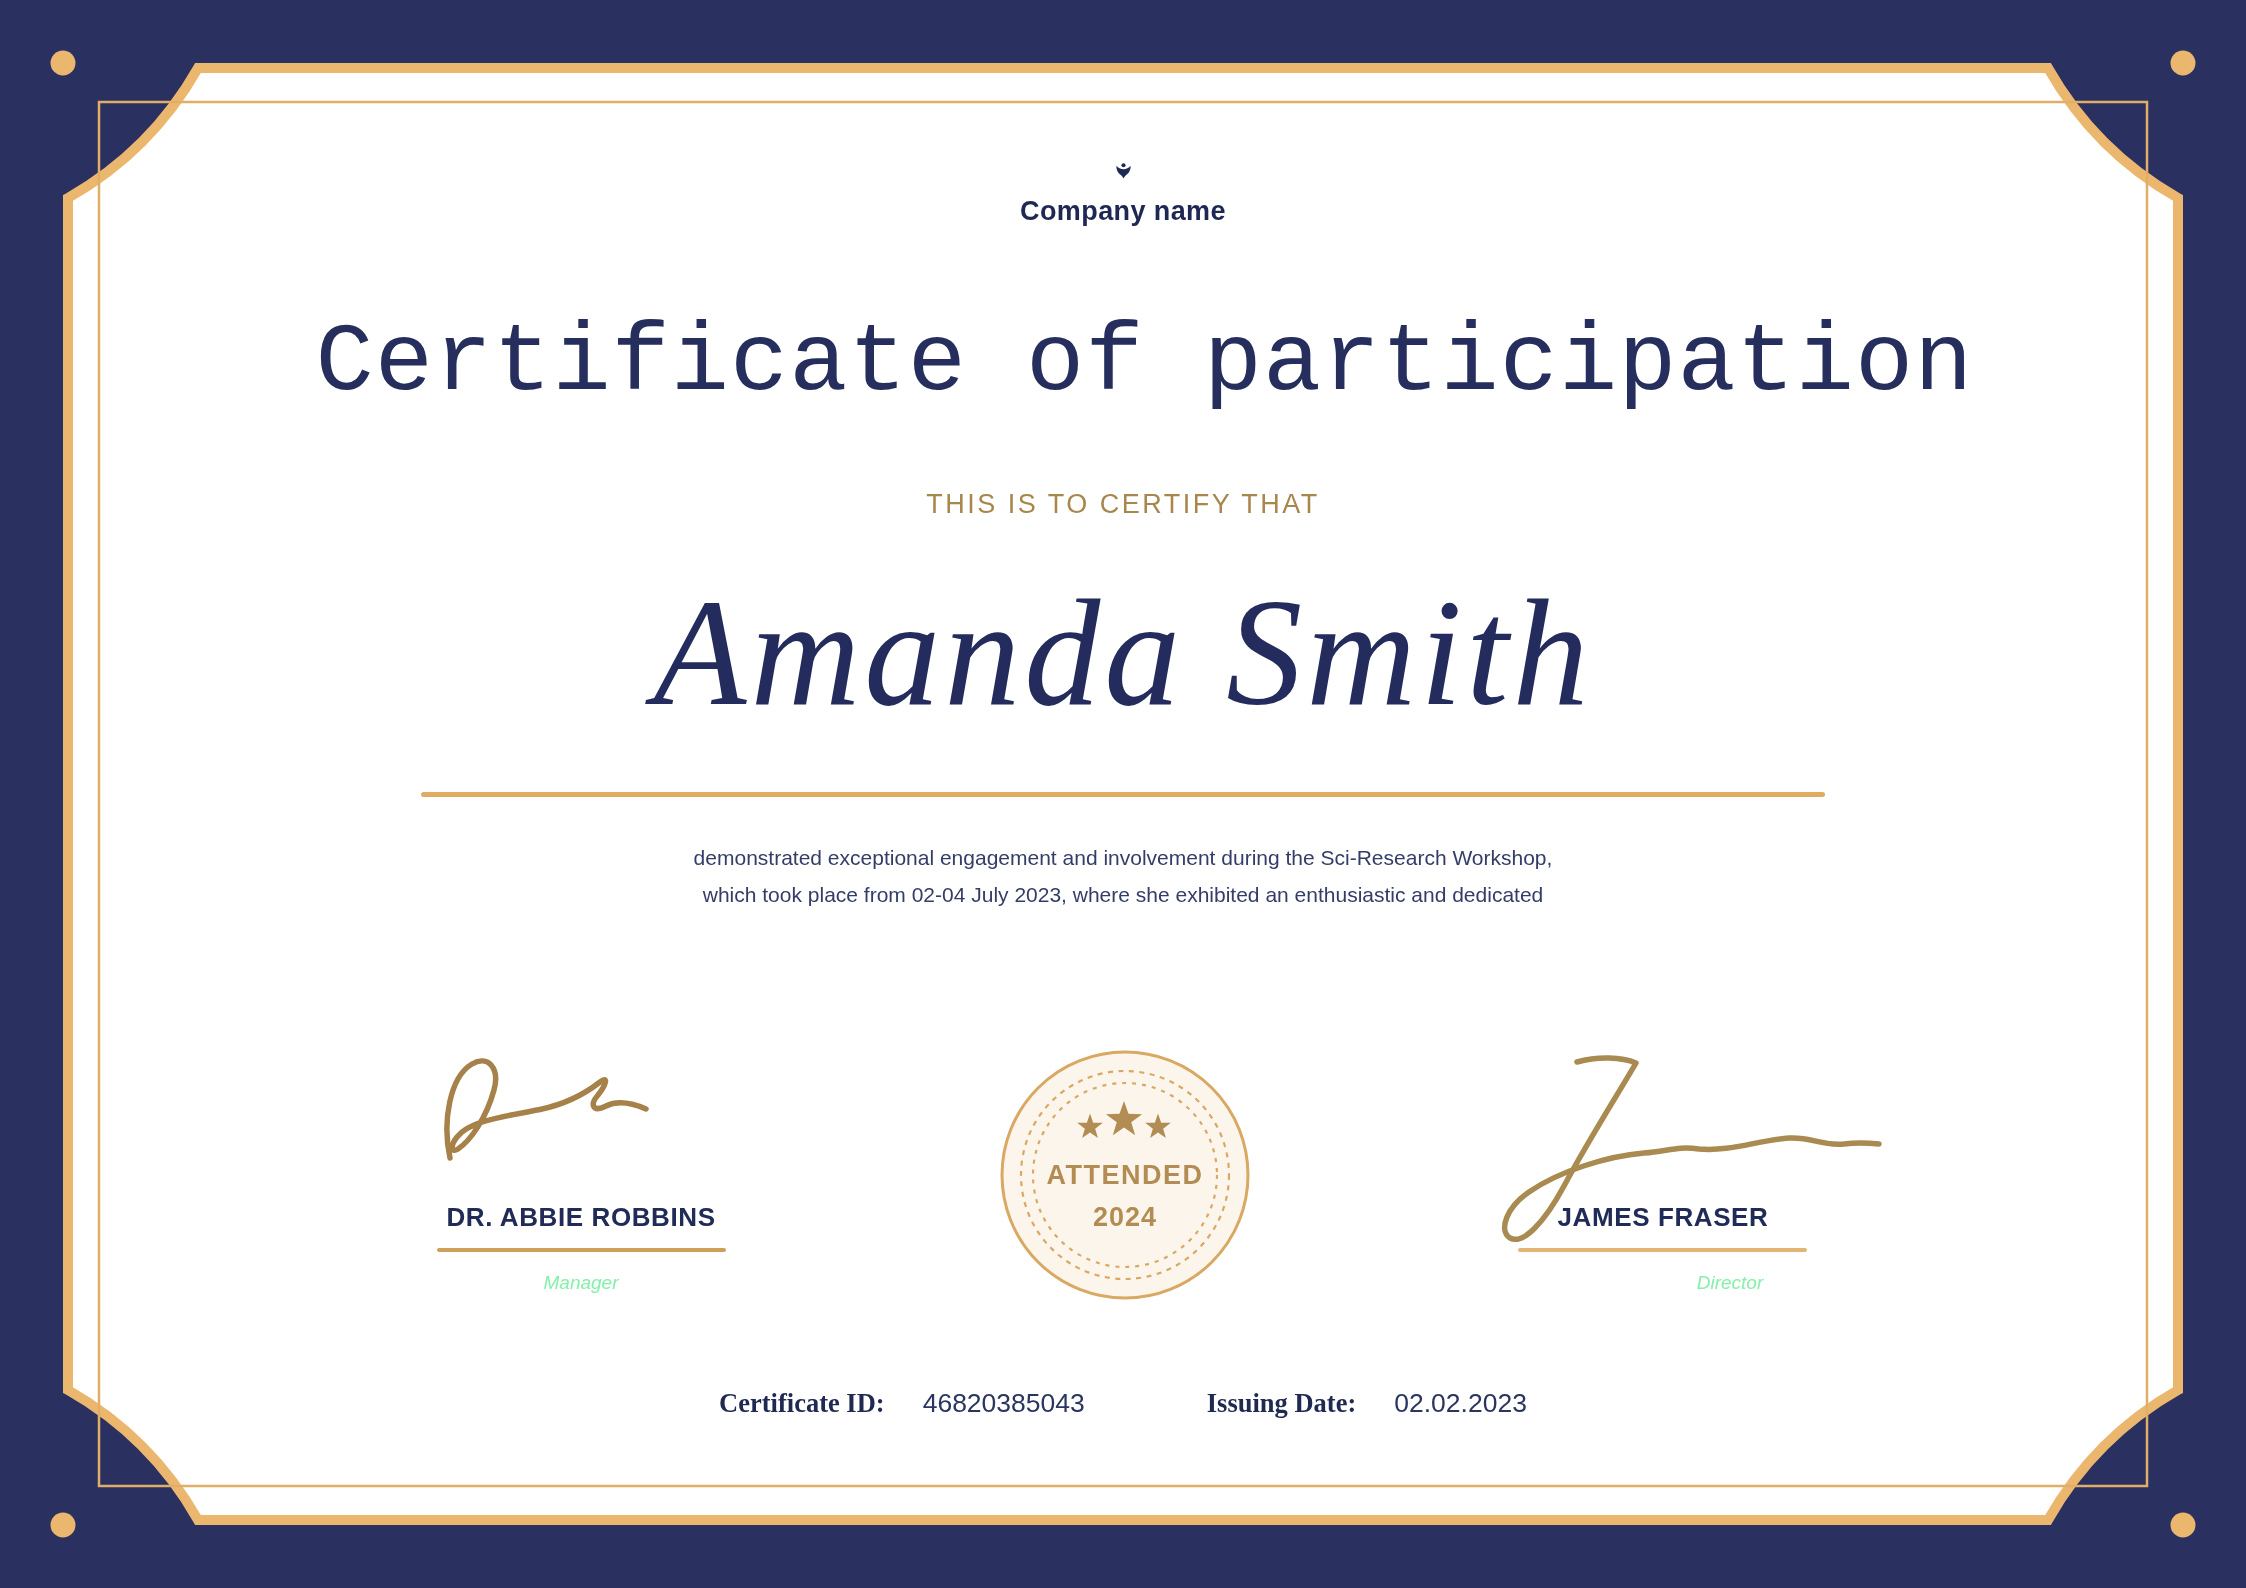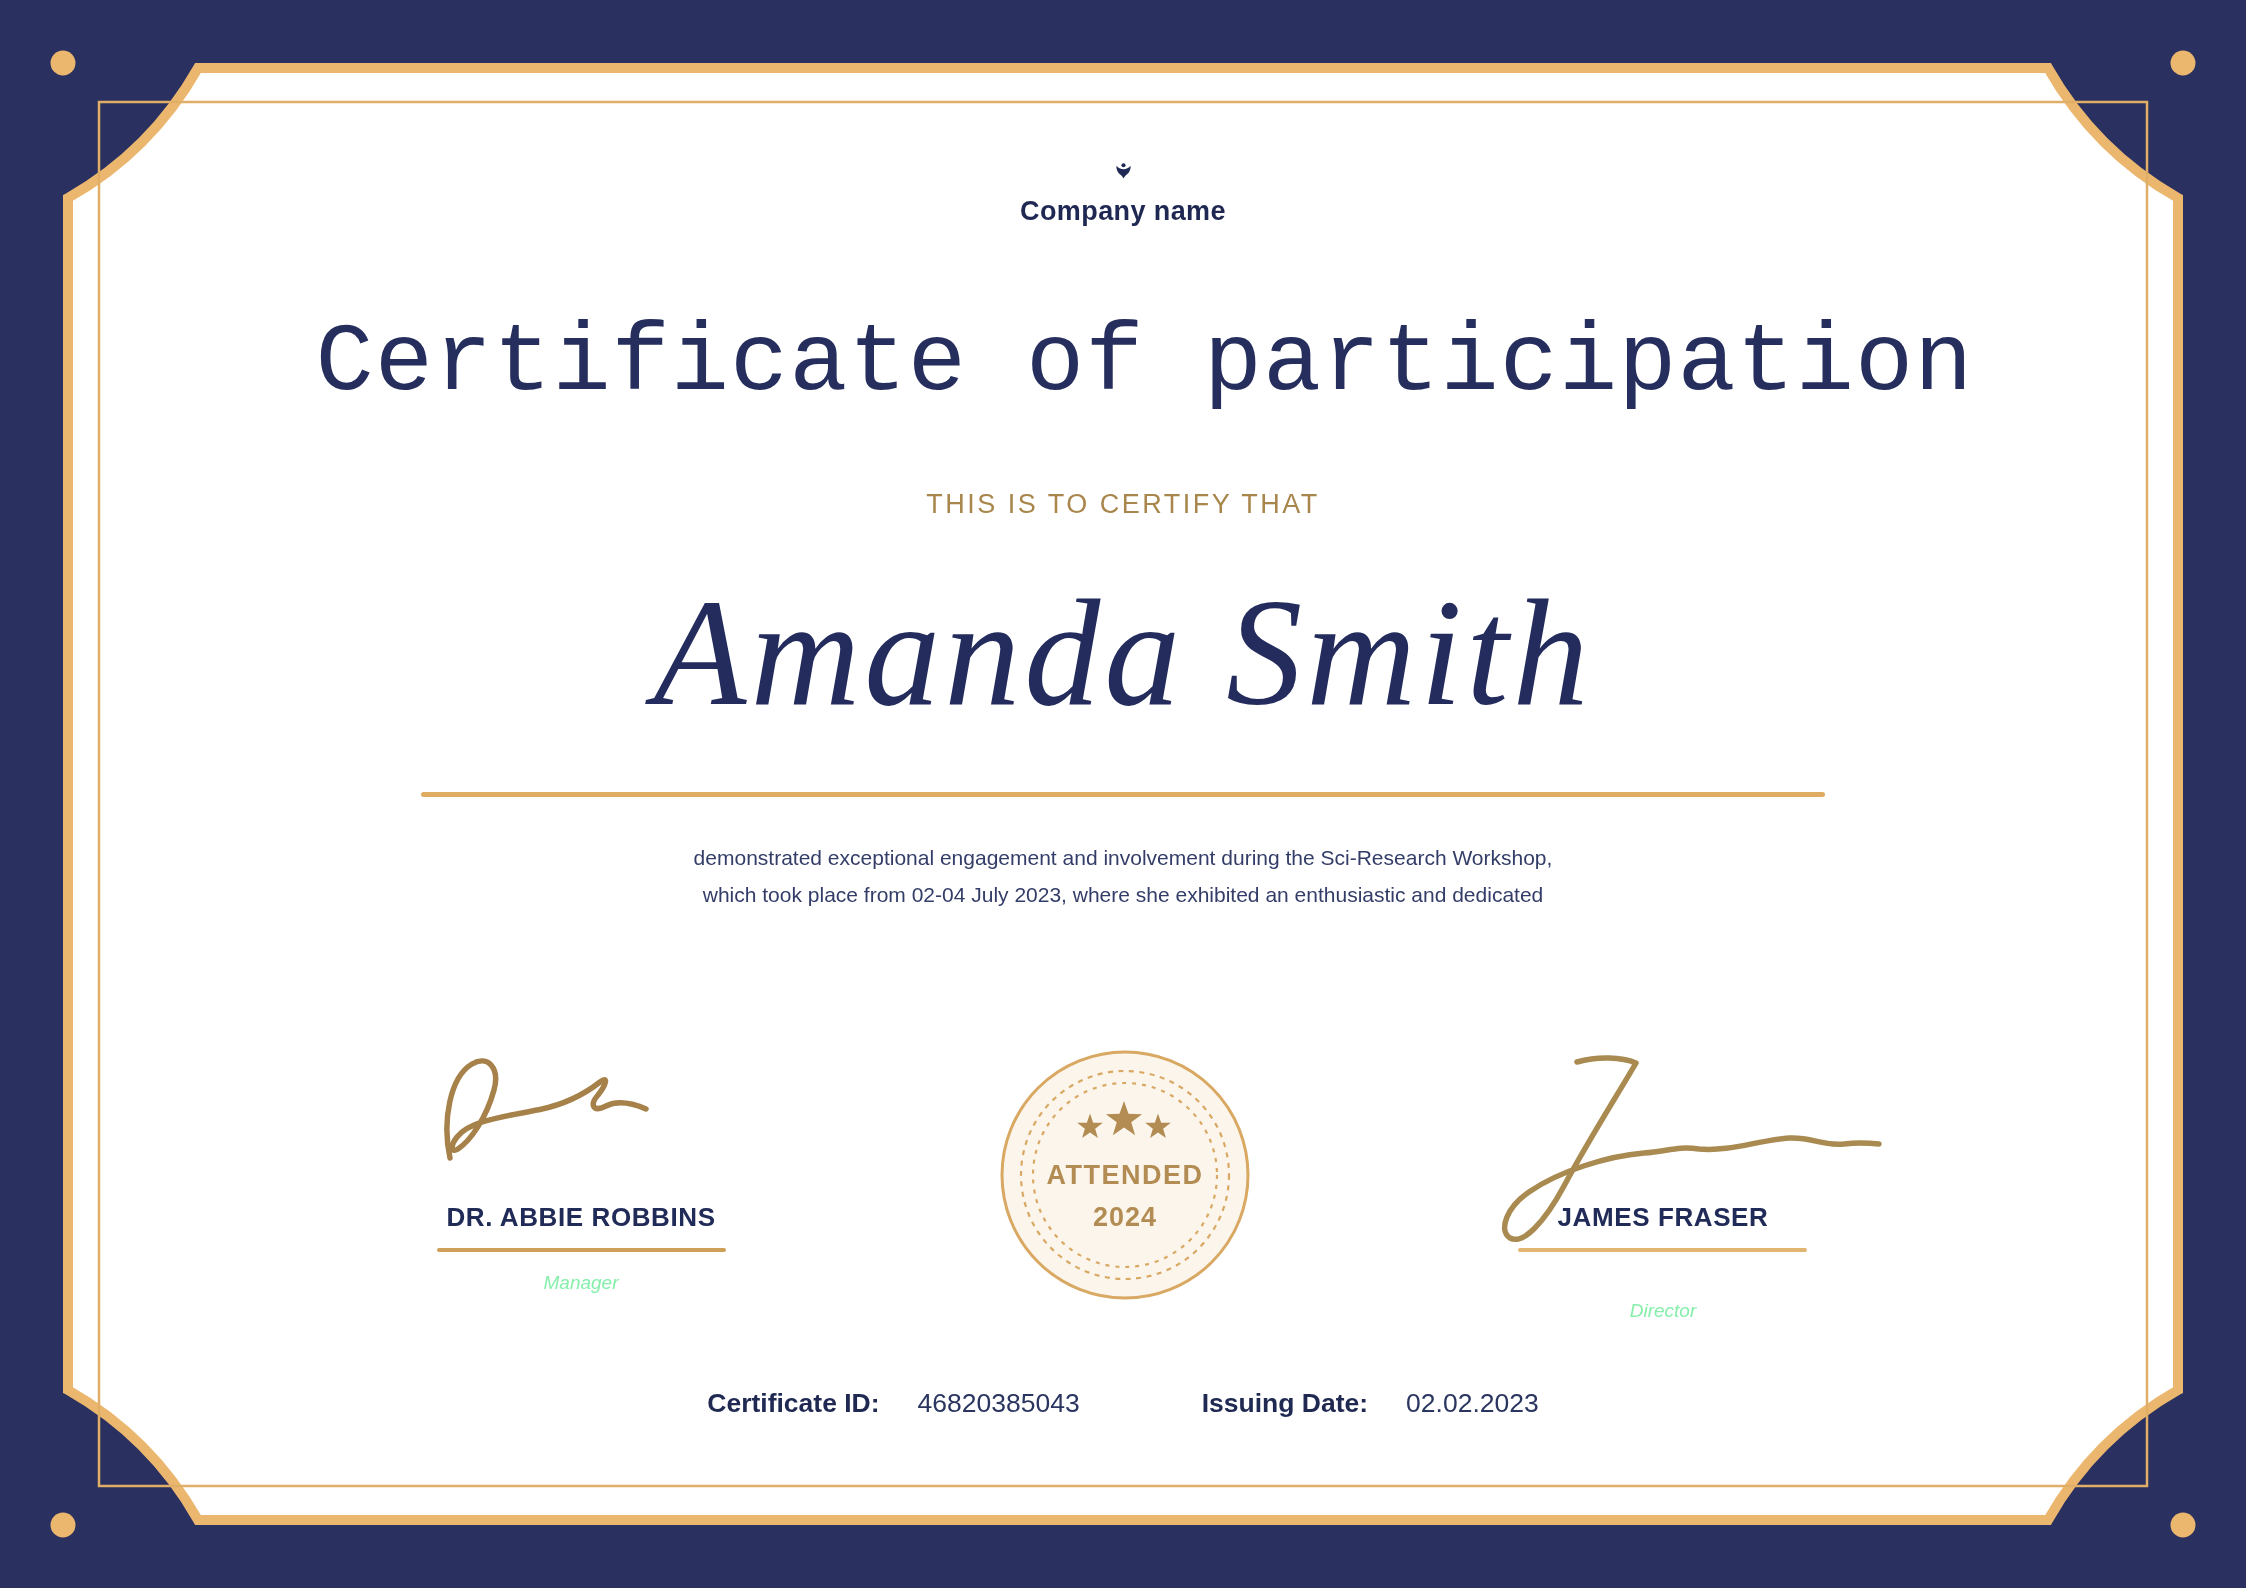--- a/index.html
+++ b/index.html
@@ -53,32 +53,32 @@
   .sig-name.left{left:381px;}
   .sig-name.right{left:1463px;}
   .sig-underline{position:absolute;top:1248px;width:289px;height:4px;border-radius:2px;}
   .sig-underline.left{left:437px;background:#CD9F58;}
   .sig-underline.right{left:1518px;background:#E3B572;}
   .sig-role{
     position:absolute;top:1272px;width:400px;text-align:center;
     font-size:19px;color:#86efac;font-style:italic;
   }
   .sig-role.left{left:381px;}
-  .sig-role.right{left:1463px;margin-top:28px;}
+  .sig-role.right{left:1530px;}
 
   .sig-svg-left{position:absolute;left:420px;top:1045px;}
   .sig-svg-right{position:absolute;left:1460px;top:1040px;}
   .badge-svg{position:absolute;left:998px;top:1048px;}
 
   .footer-row{
     position:absolute;top:1388px;left:0;right:0;
     display:flex;justify-content:center;align-items:baseline;
     font-size:26.5px;color:#2A3560;
   }
-  .footer-label{font-weight:700;color:#1F2951;}
+  .footer-label{font-weight:700;color:#1F2951;font-family:Liberation Serif, serif;}
   .footer-label.first{margin-right:38px;}
   .footer-value.first{margin-right:122px;}
   .footer-label.second{margin-right:38px;}
 </style>
 </head>
 <body>
 
 <div class="stage">
 
   <svg class="frame-svg" width="2246" height="1588" viewBox="0 0 2246 1588">

